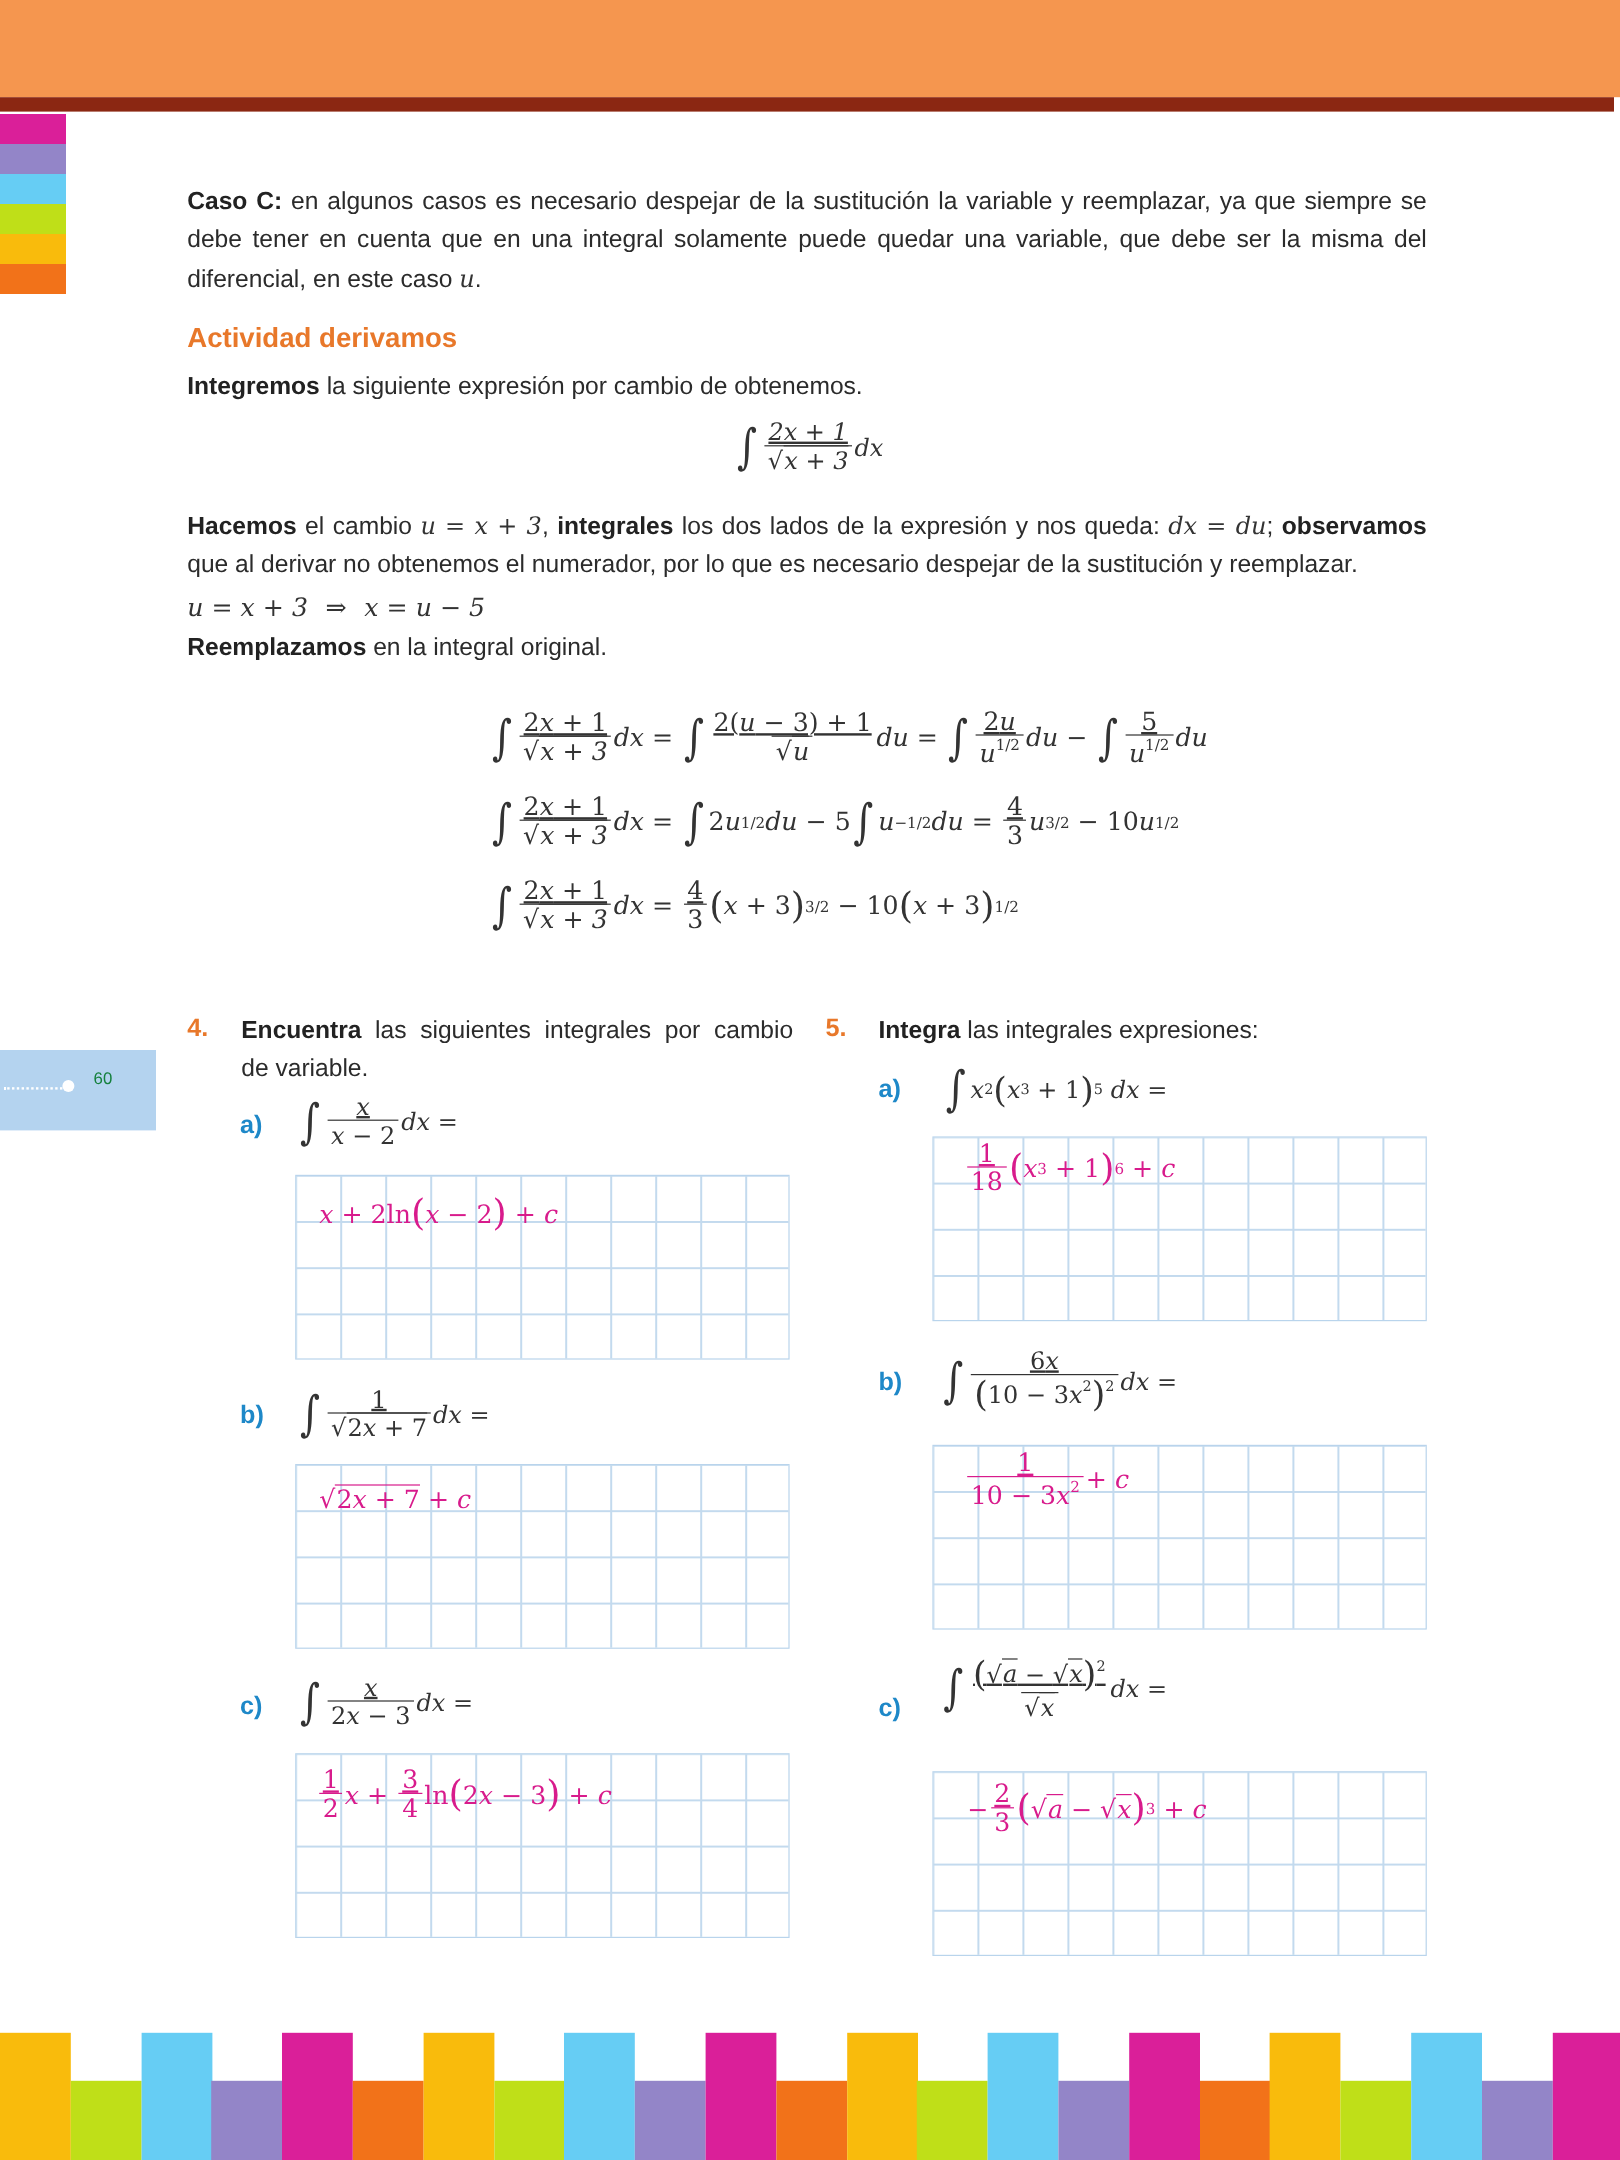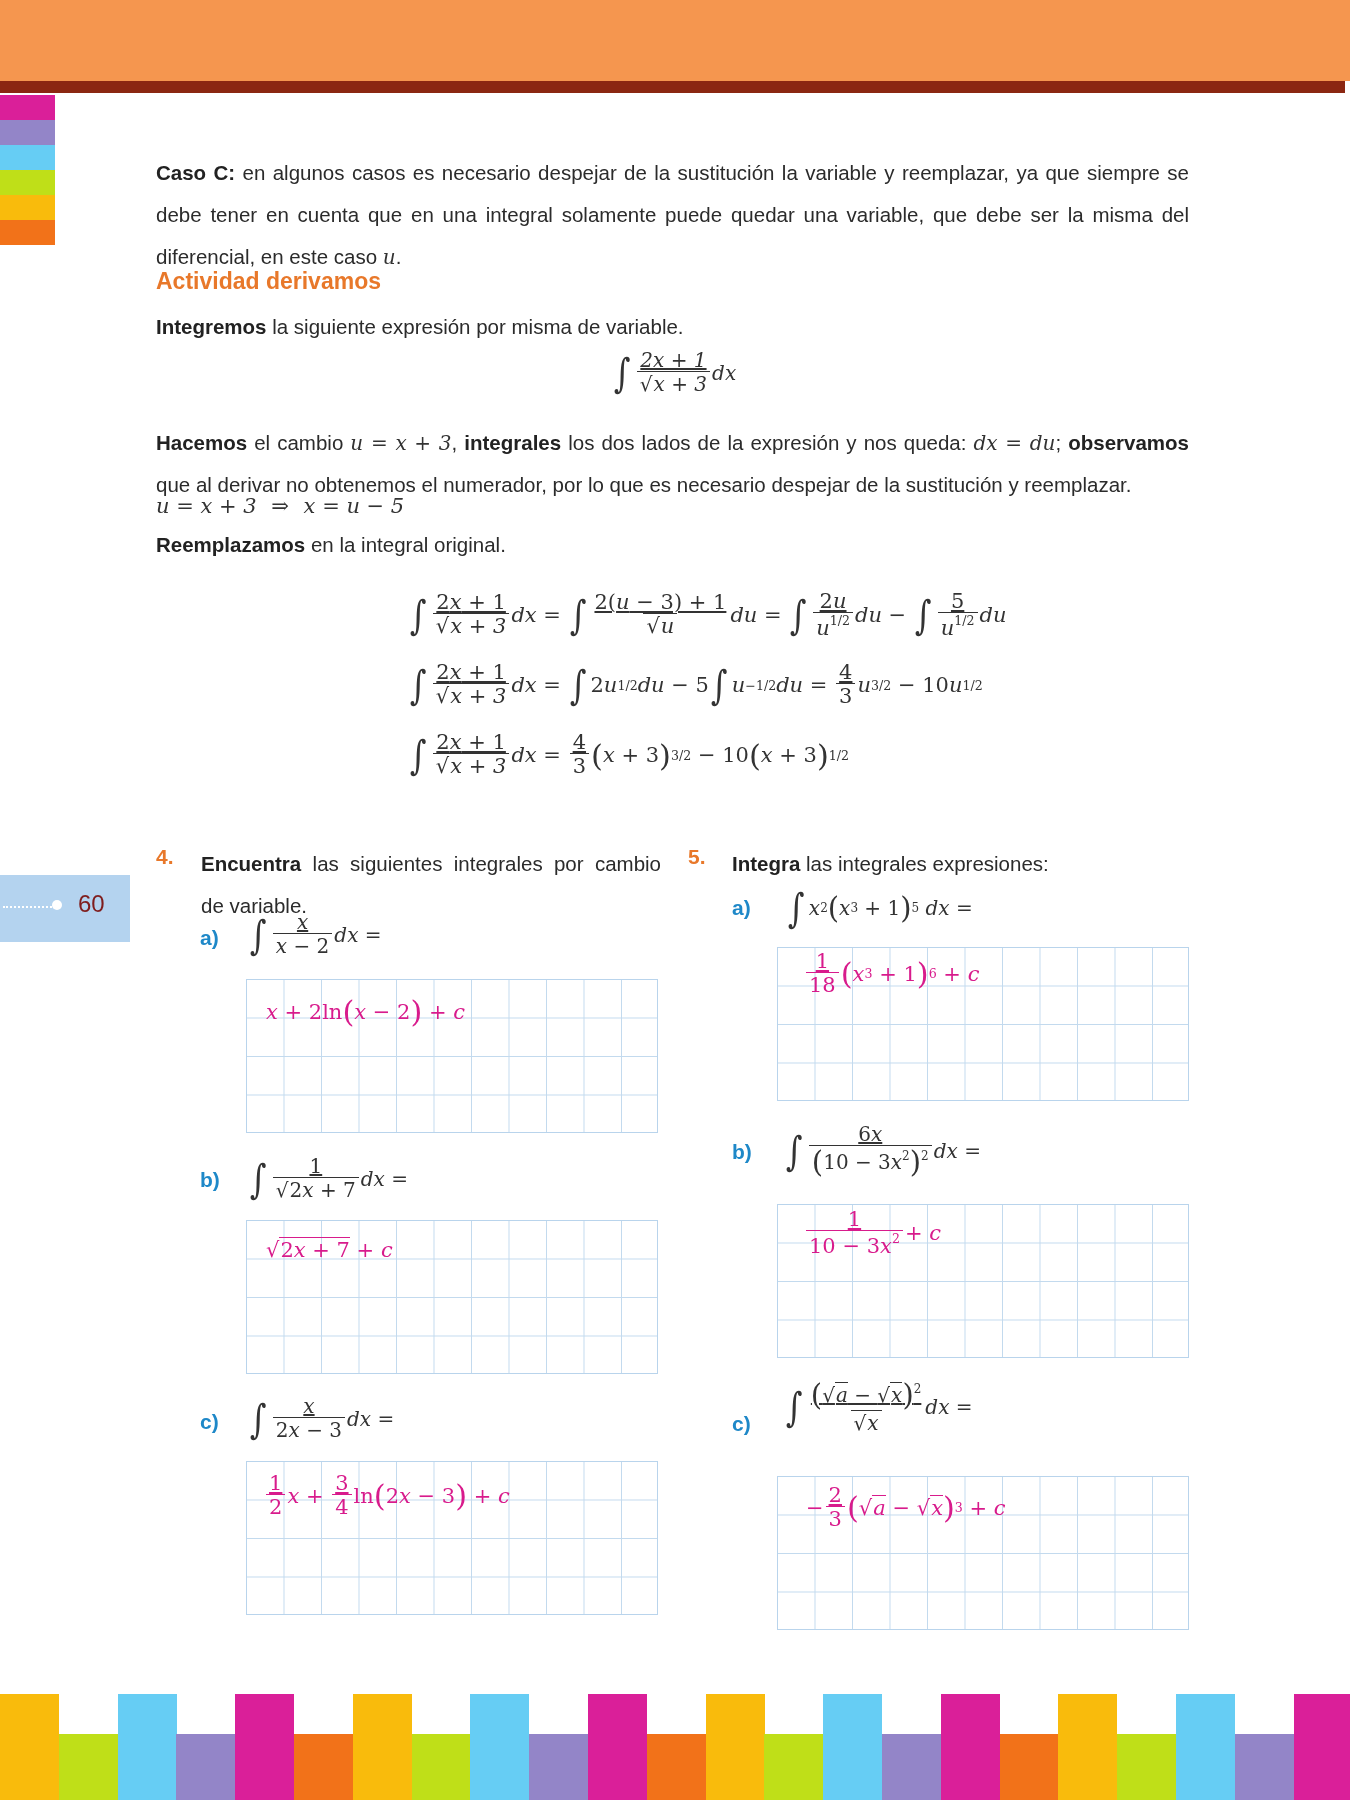--- a/index.html
+++ b/index.html
@@ -2,21 +2,21 @@
 <html><head>
 <meta charset="utf-8">
 <style>
   html,body{margin:0;padding:0;}
   body{width:1350px;height:1800px;position:relative;background:#fff;overflow:hidden;
        font-family:"Liberation Sans","DejaVu Sans",sans-serif;color:#2b2b2b;}
   .abs{position:absolute;}
   #hdr{left:0;top:0;width:1350px;height:81px;background:#F5964F;}
   #hdr-bar{left:0;top:81px;width:1345px;height:12px;background:#8B2712;}
   .lstrip{position:absolute;left:0;width:55px;height:25px;}
-  .txt{font-size:20.5px;line-height:42px;}
+  .txt{font-size:20.5px;line-height:32px;}
   .txt b{font-weight:bold;color:#222;}
   .heading{color:#E8782A;font-weight:bold;font-size:23px;}
   .math{font-family:"DejaVu Serif","Liberation Serif",serif;font-style:italic;font-size:20px;color:#333;}
   .mathbox{display:flex;align-items:center;white-space:nowrap;}
   .int{font-style:normal;font-size:40px;font-weight:300;line-height:1;margin-right:2px;transform:scaleX(0.8);display:inline-block;}
   .frac{display:inline-flex;flex-direction:column;align-items:center;vertical-align:middle;margin:0 2px;}
   .frac .num{padding:0 2px;line-height:1.05;text-decoration:underline;}
   .frac .den{border-top:1.6px solid currentColor;padding:1px 3px 0;line-height:1.1;}
   .sqrt{border-top:1.5px solid currentColor;padding-left:1px;}
   .rad{font-style:normal;}
@@ -26,21 +26,21 @@
   .pink{color:#D81B8C;}
   .num-label{font-weight:bold;color:#E8782A;font-size:21px;}
   .sub-label{font-weight:bold;color:#1E88C8;font-size:21px;}
   .grid{position:absolute;width:412px;height:154px;border:1.5px solid #B9D4EC;box-sizing:border-box;
         background-image:
           linear-gradient(to right,#C3DAEE 1.3px,transparent 1.3px),
           linear-gradient(to bottom,#C3DAEE 1.3px,transparent 1.3px);
         background-size:37.5px 38.5px;background-position:-1px -1px;}
   .answer{position:absolute;}
   #pagetab{left:0;top:875px;width:130px;height:67px;background:#B4D3EF;}
-  #pagenum{left:78px;top:890px;font-size:24px;color:#7f1d1d;}
+  #pagenum{left:78px;top:890px;font-size:14px;color:#15803d;}
   #dots{left:3px;top:906px;width:52px;border-top:2px dotted #fff;}
   #dot{left:52px;top:900px;width:10px;height:10px;border-radius:50%;background:#fff;}
   .bstripe{position:absolute;width:59px;}
 </style>
 </head>
 <body>
 
 <div id="hdr" class="abs"></div>
 <div id="hdr-bar" class="abs"></div>
 
@@ -53,21 +53,21 @@
   <div class="lstrip" style="top:220px;background:#F27219"></div>
 </div>
 
 <div class="abs txt" style="left:156px;top:152px;width:1033px;text-align:justify;">
   <b>Caso C:</b><span> en algunos casos es necesario despejar de la sustitución la variable y reemplazar, ya que siempre se debe tener en cuenta que en una integral solamente puede quedar una variable, que debe ser la misma del diferencial, en este caso </span><i class="math" style="font-size:20px">u</i><span>.</span>
 </div>
 
 <div class="abs heading" style="left:156px;top:268px;">Actividad derivamos</div>
 
 <div class="abs txt" style="left:156px;top:306px;">
-  <b>Integremos</b><span> la siguiente expresión por misma de variable.</span>
+  <b>Integremos</b><span> la siguiente expresión por cambio de obtenemos.</span>
 </div>
 
 <div class="abs math mathbox" style="left:612px;top:350px;">
   <span class="int">∫</span>
   <span class="frac">
     <span class="num">2x + 1</span>
     <span class="den"><span class="rad">√</span><span class="sqrt">x + 3</span></span>
   </span>
   <span>dx</span>
 </div>

